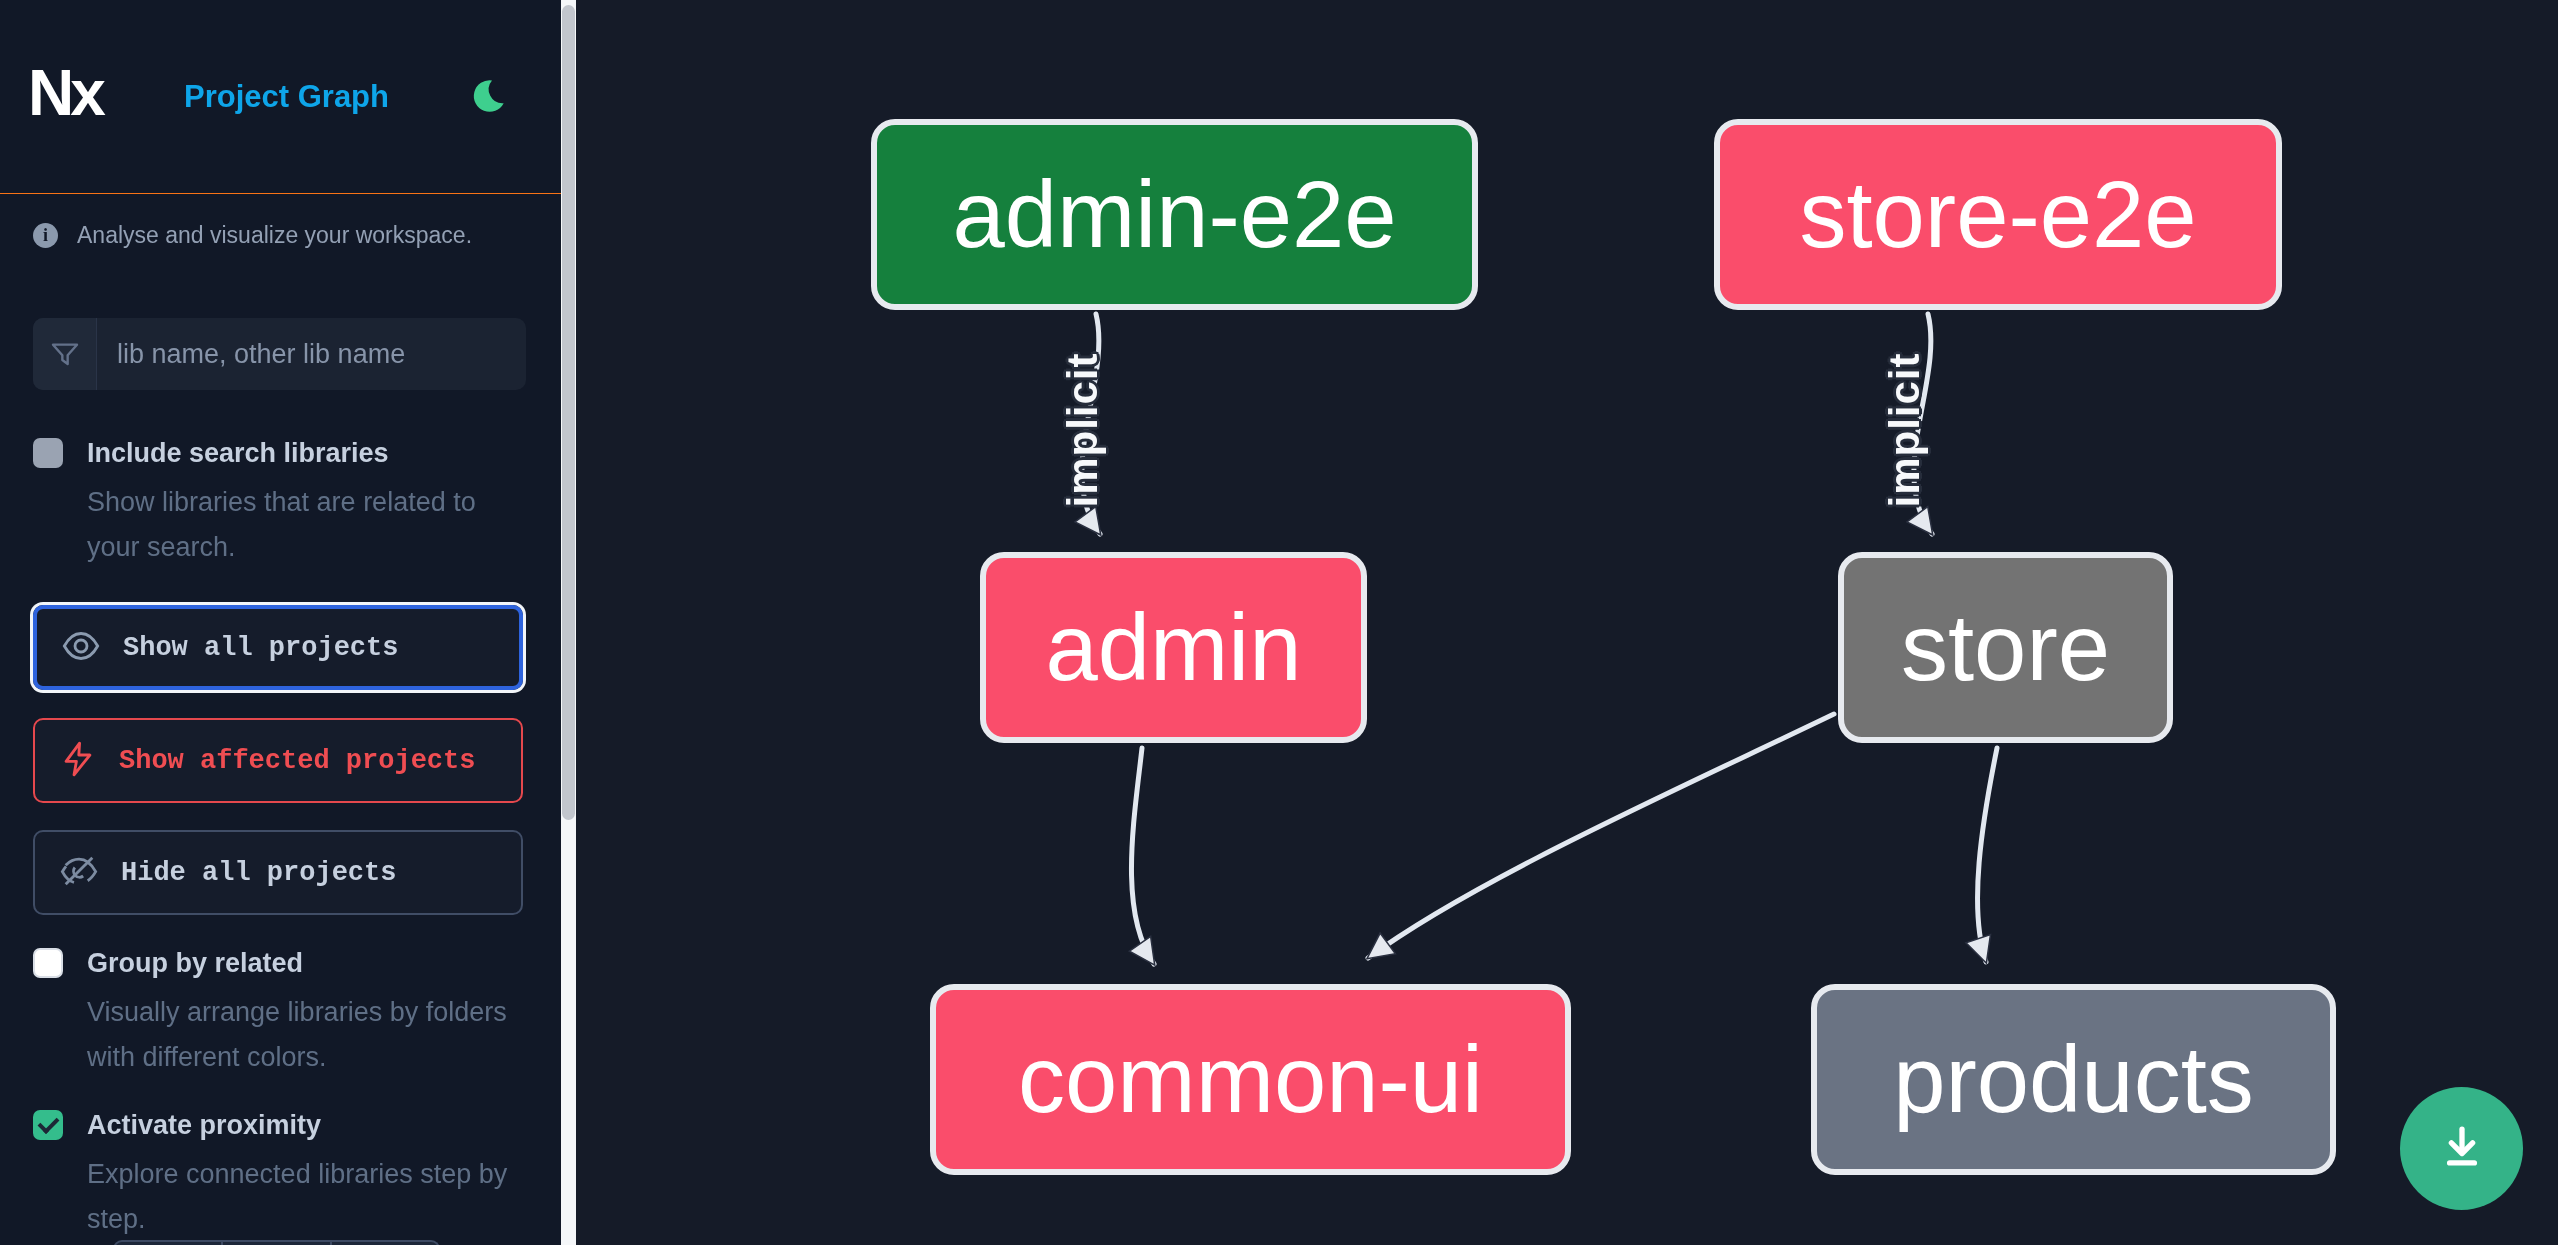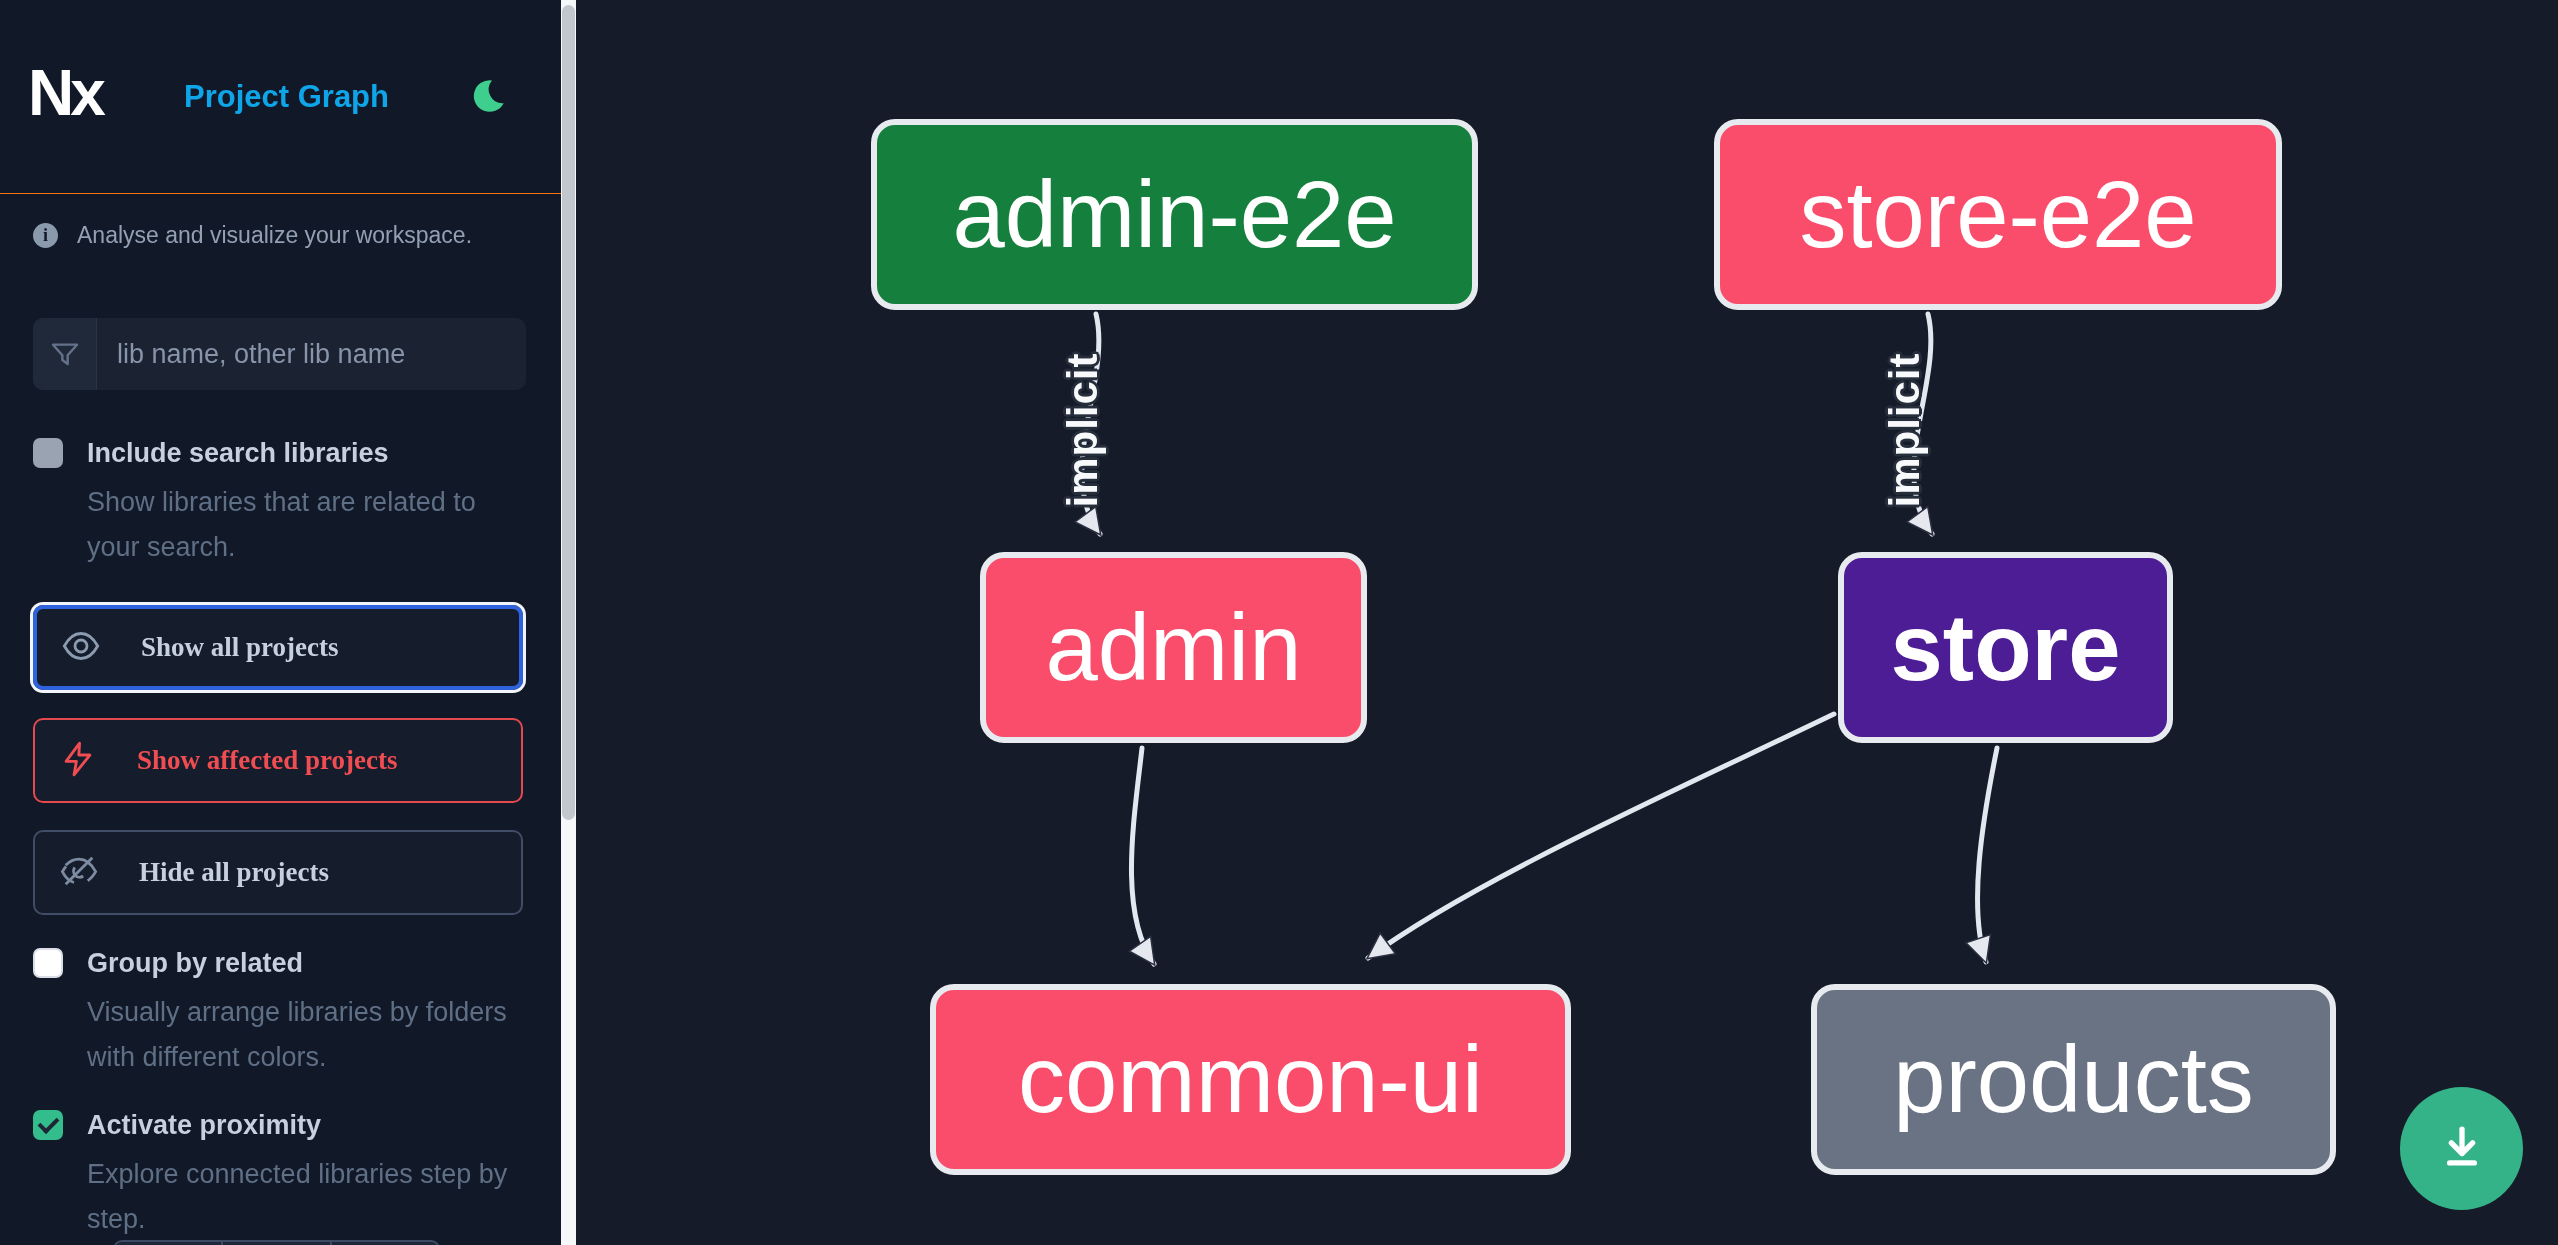--- a/index.html
+++ b/index.html
@@ -46,22 +46,22 @@
   .cb-green::after { content:""; position:absolute; left:6px; top:7px; width:15px;
                      height:8px; border-left:4px solid #1d2736;
                      border-bottom:4px solid #1d2736; transform:rotate(-45deg); }
   .toggle-label { margin-left:54px; color:#c6d0df; font-size:27px; font-weight:700;
                   line-height:34px; }
   .toggle-desc { margin-left:54px; margin-top:10px; width:432px; color:#5f6f86;
                  font-size:27px; line-height:45px; }
 
   .action-btn { position:absolute; left:33px; width:490px; height:85px;
                 border-radius:10px; background:rgba(255,255,255,0.02);
-                display:flex; align-items:center; gap:40px; padding:0 24px;
-                cursor:pointer; font-family:Liberation Serif, serif; }
+                display:flex; align-items:center; gap:22px; padding:0 24px;
+                cursor:pointer; font-family:Liberation Mono, monospace; }
   .action-btn .btn-label { font-size:27px; font-weight:600; color:#c6d0df; }
   .btn-primary { border:4px solid #2e63dd; box-shadow:0 0 0 3px #f2f5f9; }
   .btn-affected { border:2px solid #e5484d; }
   .btn-affected .btn-label { color:#ef4d52; }
   .btn-hide { border:2px solid #404d66; }
 
   .segmented { position:absolute; left:113px; top:1240px; width:327px; height:26px;
                background:#1d2739; border:2px solid #3d4a63; border-bottom:none;
                border-radius:9px 9px 0 0; display:flex; }
   .segmented .seg { flex:1; border-right:2px solid #3d4a63; }
@@ -211,21 +211,21 @@
     </div>
 
     <div class="node" style="left: 1138px; top: 119px; width: 568px; height: 191px; background: rgb(250, 77, 107);">
       <span>store-e2e</span>
     </div>
 
     <div class="node" style="left: 404px; top: 552px; width: 387px; height: 191px; background: rgb(250, 77, 107);">
       <span>admin</span>
     </div>
 
-    <div class="node" style="left: 1262px; top: 552px; width: 335px; height: 191px; background: #4c1d95; font-weight: bold;">
+    <div class="node" style="left: 1262px; top: 552px; width: 335px; height: 191px; background: #737373;">
       <span>store</span>
     </div>
 
     <div class="node" style="left: 354px; top: 984px; width: 641px; height: 191px; background: rgb(250, 77, 107);">
       <span>common-ui</span>
     </div>
 
     <div class="node" style="left: 1235px; top: 984px; width: 525px; height: 191px; background: rgb(106, 115, 131);">
       <span>products</span>
     </div>

